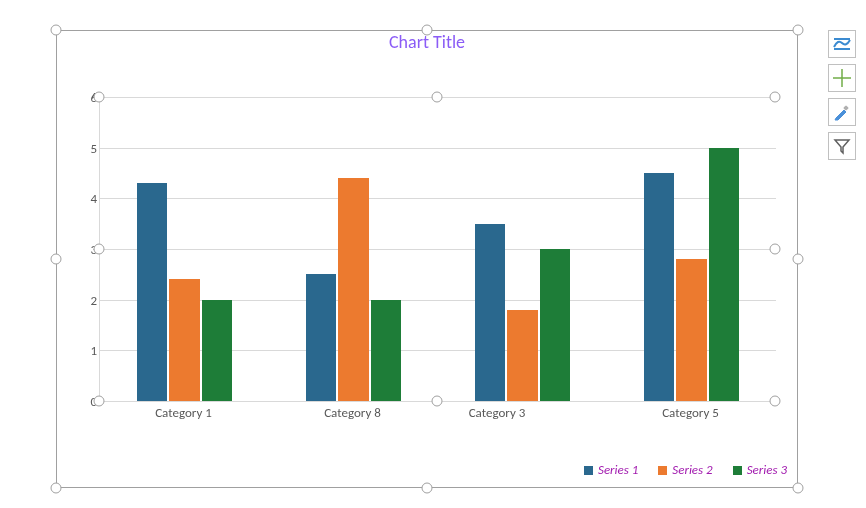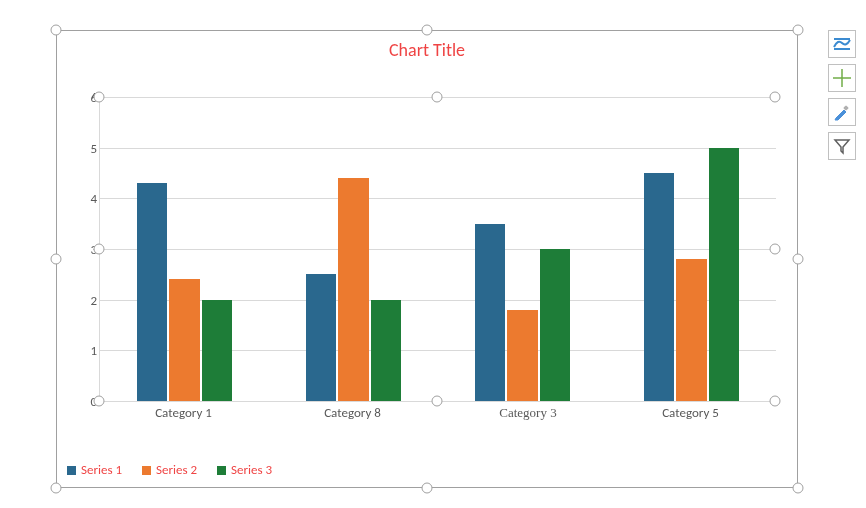--- a/index.html
+++ b/index.html
@@ -1,27 +1,27 @@
 <!DOCTYPE html>
 <html><head>
 <meta charset="utf-8">
 <style>
   html,body{margin:0;padding:0;font-family:"Segoe UI",Calibri,Arial,sans-serif;background:#fff;color:#595959;}
   .canvas{position:relative;width:866px;height:508px;}
   .chart-outer{position:absolute;left:56px;top:30px;width:740px;height:456px;border:1px solid #a0a0a0;background:#fff;}
-  .chart-title{text-align:center;font-size:18px;color:#ef4444;margin-top:8px;}
+  .chart-title{text-align:center;font-size:18px;color:#8b5cf6;margin-top:0;}
   .plot-wrap{position:absolute;left:42px;top:66px;width:676px;height:304px;}
   .y-axis{position:absolute;left:22px;top:66px;width:18px;height:304px;}
   .y-tick{position:absolute;right:0;font-size:13px;color:#595959;transform:translateY(-50%);}
   .plot{position:relative;width:100%;height:100%;border-left:1px solid #d9d9d9;border-bottom:1px solid #d9d9d9;}
   .grid-line{position:absolute;left:0;right:0;border-top:1px solid #d9d9d9;}
   .bar{position:absolute;bottom:0;}
   .cat-labels{position:absolute;left:42px;top:374px;width:676px;height:24px;}
   .cat-label{position:absolute;font-size:13px;color:#595959;transform:translateX(-50%);}
-  .legend{position:absolute;left:0;right:0;bottom:10px;text-align:left;font-size:13px;color:#ef4444;}
+  .legend{position:absolute;left:0;right:0;bottom:10px;text-align:right;font-size:13px;color:#a21caf;font-style:italic;}
   .legend .item{display:inline-block;margin:0 10px;}
   .legend .sw{display:inline-block;width:9px;height:9px;margin-right:5px;vertical-align:middle;}
   .sel-handle{position:absolute;width:9px;height:9px;border:1px solid #a0a0a0;border-radius:50%;background:#fff;transform:translate(-50%,-50%);}
   
   .tools{position:absolute;left:828px;top:30px;width:28px;}
   .tool{width:26px;height:26px;border:1px solid #c0c0c0;background:#fff;margin-bottom:6px;display:flex;align-items:center;justify-content:center;cursor:pointer;}
   .tool svg{display:block;}
 </style>
 </head>
 <body>
@@ -61,21 +61,21 @@
           <div class="bar" style="left: 439.71px; width: 30.42px; height: 152px; background: rgb(30, 125, 56);"></div>
           <div class="bar" style="left: 543.87px; width: 30.42px; height: 228px; background: rgb(42, 104, 142);"></div>
           <div class="bar" style="left: 576.29px; width: 30.42px; height: 141.867px; background: rgb(236, 122, 47);"></div>
           <div class="bar" style="left: 608.71px; width: 30.42px; height: 253.333px; background: rgb(30, 125, 56);"></div>
         </div>
     </div>
 
     <div class="cat-labels" id="cat-labels">
         <div class="cat-label" style="left: 84.5px;">Category 1</div>
         <div class="cat-label" style="left: 253.5px;">Category 8</div>
-        <div class="cat-label" style="left: 429px; font-family: Liberation Serif, serif;">Category 3</div>
+        <div class="cat-label" style="left: 398px;">Category 3</div>
         <div class="cat-label" style="left: 591.5px;">Category 5</div>
       </div>
 
     <div class="legend" id="legend"><span class="item"><span class="sw" style="background: rgb(42, 104, 142);"></span><span>Series 1</span></span><span class="item"><span class="sw" style="background: rgb(236, 122, 47);"></span><span>Series 2</span></span><span class="item"><span class="sw" style="background: rgb(30, 125, 56);"></span><span>Series 3</span></span></div>
 
   </div>
 
   <div id="outer-handles">
       <div class="sel-handle" style="left: 56px; top: 30px;"></div>
       <div class="sel-handle" style="left: 427px; top: 30px;"></div>

